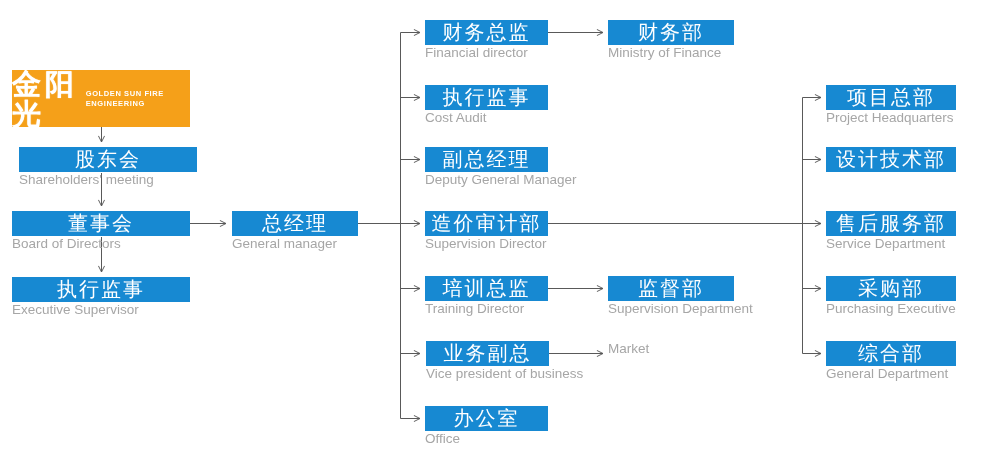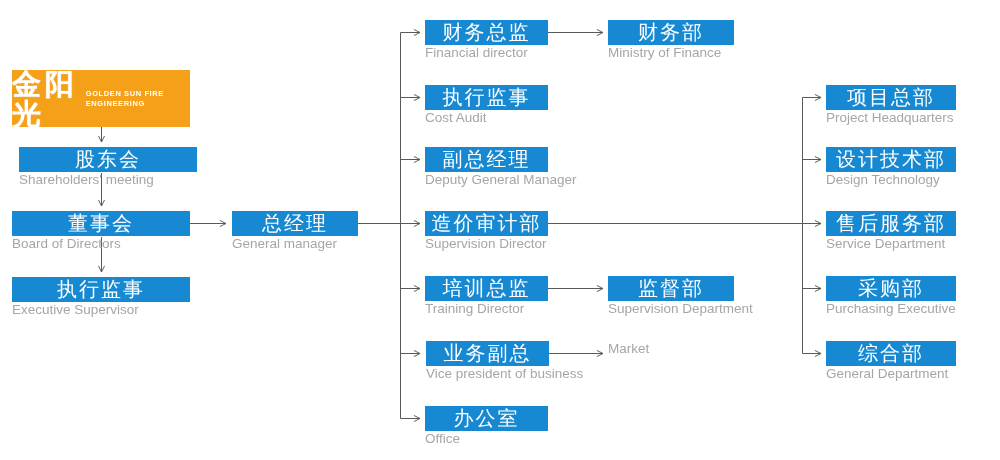--- a/index.html
+++ b/index.html
@@ -198,21 +198,20 @@
   <div class="node n-market">
     <div class="node-label">Market</div>
   </div>
 
   <div class="node n-projhq">
     <div class="node-box">项目总部</div>
     <div class="node-label">Project Headquarters</div>
   </div>
   <div class="node n-design">
     <div class="node-box">设计技术部</div>
-    <div class="node-label">Design Technology</div>
   </div>
   <div class="node n-service">
     <div class="node-box">售后服务部</div>
     <div class="node-label">Service Department</div>
   </div>
   <div class="node n-purch">
     <div class="node-box">采购部</div>
     <div class="node-label">Purchasing Executive</div>
   </div>
   <div class="node n-gendept">

